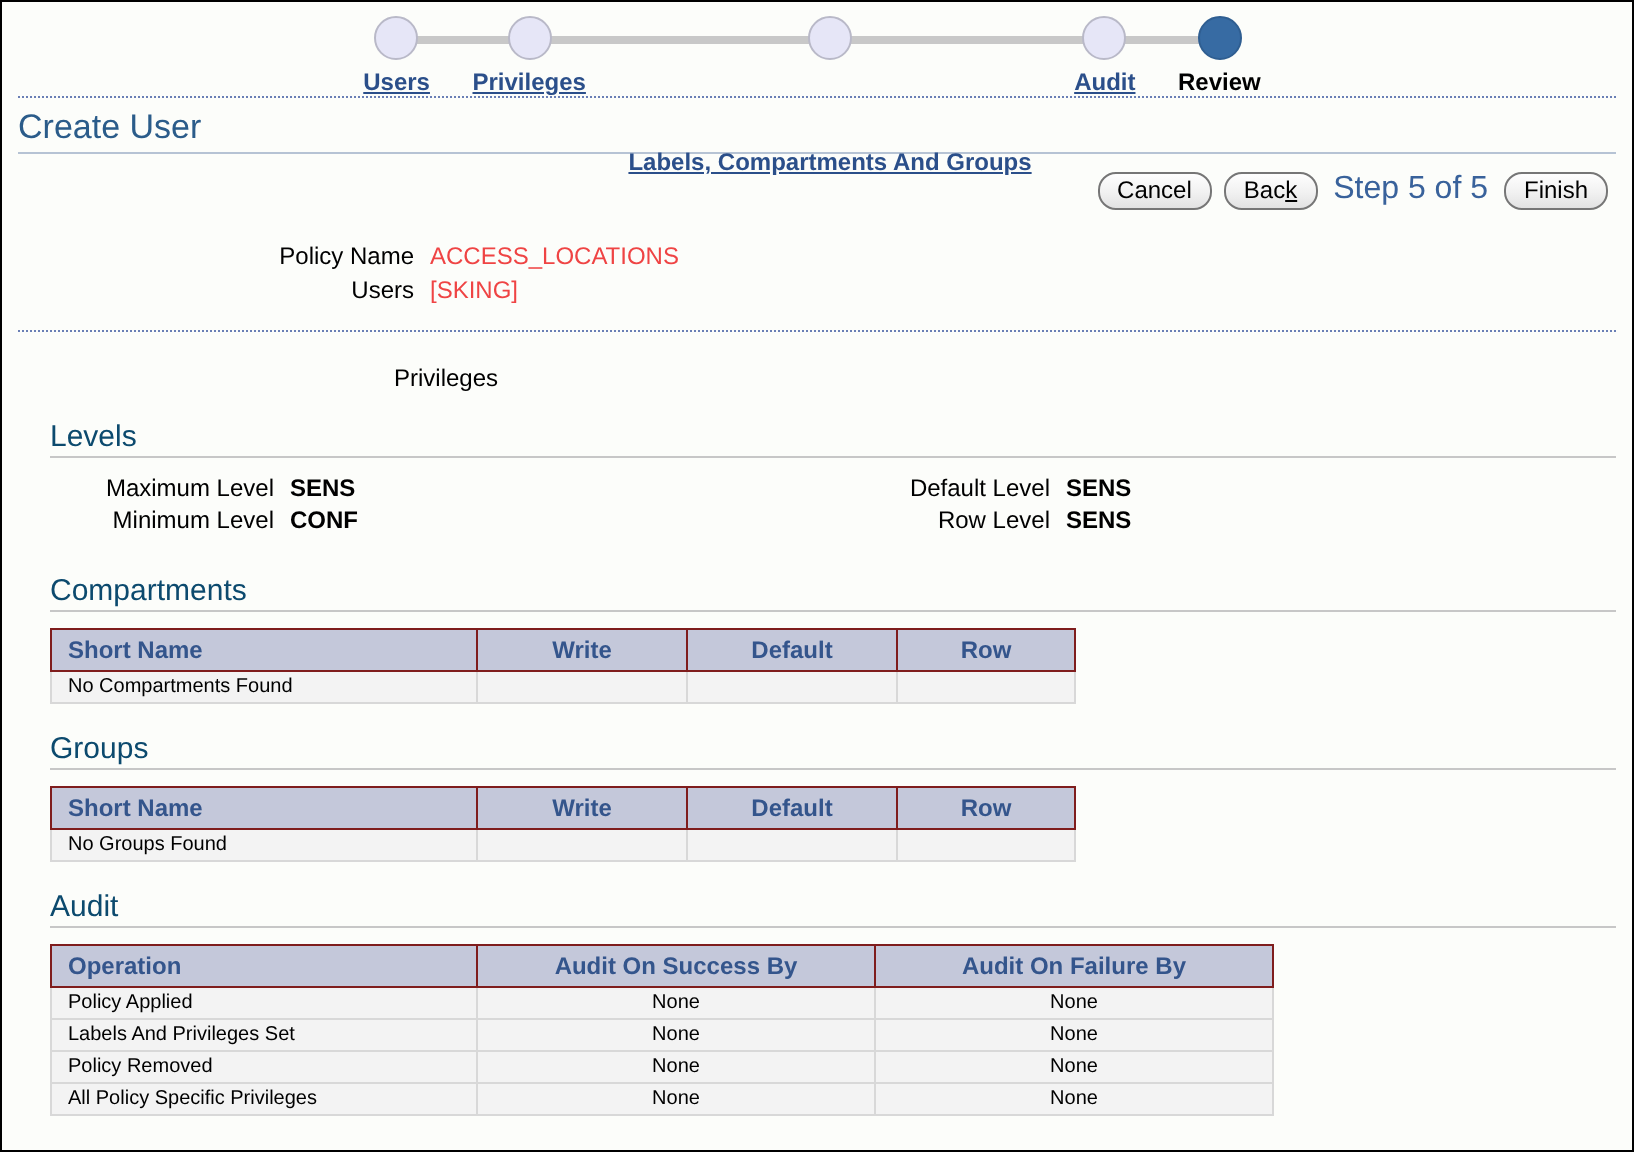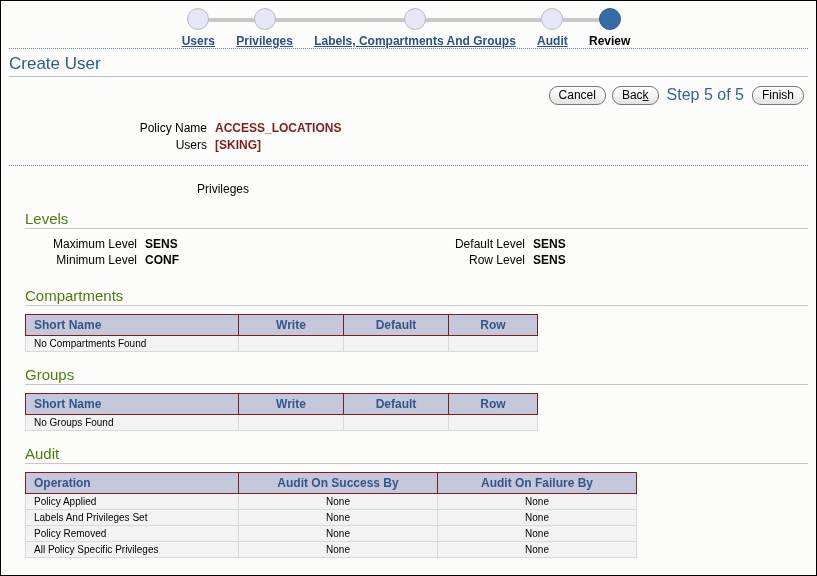--- a/index.html
+++ b/index.html
@@ -149,22 +149,22 @@
     width: 178px;
     text-align: right;
     padding-right: 8px;
     font-size: 12px;
     color: #000000;
     white-space: nowrap;
     padding-left: 28px;
   }
   .field-value {
     font-size: 12px;
-    font-weight: bold;
-    color: #7f1d1d;
+    font-weight: normal;
+    color: #ef4444;
     white-space: nowrap;
   }
 
   
   .content {
     padding: 0 8px 0 8px;
   }
   .subheading {
     padding: 16px 0 0 0;
     text-align: left;
@@ -173,21 +173,21 @@
   }
   .subheading .inner {
     display: inline-block;
     margin-left: 188px;
   }
 
   .section {
     margin-top: 14px;
   }
   .section-head {
-    color: #4d7c0f;
+    color: #0c4a6e;
     font-size: 15px;
     padding: 0 0 1px 16px;
   }
   .section-rule {
     height: 0;
     border-top: 1px solid #c7c7c7;
     margin: 0 0 0 16px;
   }
 
   
@@ -269,21 +269,21 @@
       <div class="train-line"></div>
       <div class="train-steps" id="train-steps">
           <div class="train-step" style="flex: 1 1 auto;">
             <div class="step-dot"></div>
             <div class="step-label">Users</div>
           </div>
           <div class="train-step" style="flex: 1 1 auto;">
             <div class="step-dot"></div>
             <div class="step-label">Privileges</div>
           </div>
-          <div class="train-step" style="flex: 1 1 auto;">
+          <div class="train-step" style="flex: 1 1 auto; gap: 40px;">
             <div class="step-dot"></div>
             <div class="step-label">Labels, Compartments And Groups</div>
           </div>
           <div class="train-step" style="flex: 1 1 auto;">
             <div class="step-dot"></div>
             <div class="step-label">Audit</div>
           </div>
           <div class="train-step current" style="flex: 1 1 auto;">
             <div class="step-dot"></div>
             <div class="step-label">Review</div>

